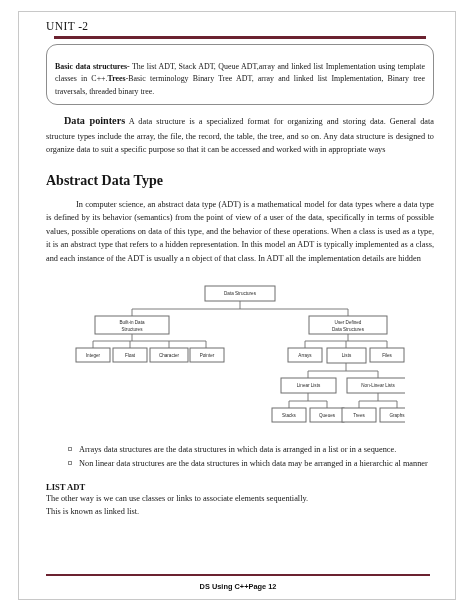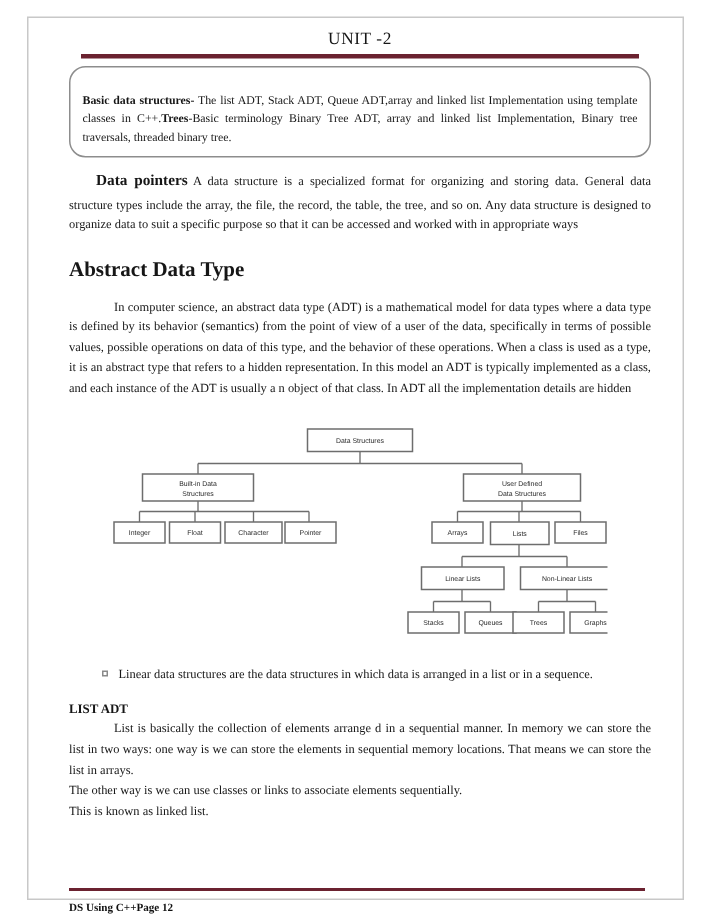--- a/index.html
+++ b/index.html
@@ -37,21 +37,21 @@
 
   #content {
     position: absolute;
     left: 46px;
     top: 18px;
     width: 388px;
   }
 
   
   .unit-title {
-    text-align: center;
+    text-align: left;
     font-size: 11.5px;
     letter-spacing: .4px;
     margin: 0;
     padding-top: 2px;
     font-weight: normal;
     font-family: "Liberation Serif", serif;
   }
   .header-rule {
     height: 2.6px;
     background: #6b2230;
@@ -149,25 +149,25 @@
     bottom: 0px;
     width: 438px;
   }
   .footer-rule {
     height: 2.4px;
     background: #6b2230;
     margin: 0 26px 0 28px;
   }
   .footer-row {
     display: flex;
-    justify-content: flex-start;
-    font-family: Liberation Serif, serif;
+    justify-content: center;
+    font-family: Liberation Sans, sans-serif;
     font-size: 7.4px;
     font-weight: bold;
-    padding: 6px 26px 4px 28px;
+    padding: 6px 26px 22px 28px;
     color: #111;
   }
 </style>
 </head>
 <body>
 
 <div id="page">
 
   <div id="page-frame"></div>
 
@@ -295,27 +295,30 @@
         <g class="node">
           <rect x="305" y="125" width="34" height="14"></rect>
           <text x="322" y="132.5">Graphs</text>
         </g>
       </svg>
     </div>
 
     <ul class="sq-list">
       <li>
         <span class="sq"></span>
-        <span>Linear data structures are the data structures in which data is arranged in a list or in a sequence.</span>
+        <span>Arrays data structures are the data structures in which data is arranged in a list or in a sequence.</span>
+      </li>
+      <li>
+        <span class="sq"></span>
+        <span>Non linear data structures are the data structures in which data may be arranged in a hierarchic al manner</span>
       </li>
     </ul>
 
     <h3 class="section-sm">LIST ADT</h3>
 
-    <p class="para" style="text-indent:30px; margin-top:2px;">List is basically the collection of elements arrange d in a sequential manner. In memory we can store the list in two ways: one way is we can store the elements in sequential memory locations. That means we can store the list in arrays.</p>
     <p class="para" style="margin-top:0;">The other way is we can use classes or links to associate elements sequentially.</p>
     <p class="para" style="margin-top:0;">This is known as linked list.</p>
 
   </div>
 
   <div id="footer">
     <div class="footer-rule"></div>
     <div class="footer-row">
       <span>DS Using C++</span>
       <span>Page 12</span>

